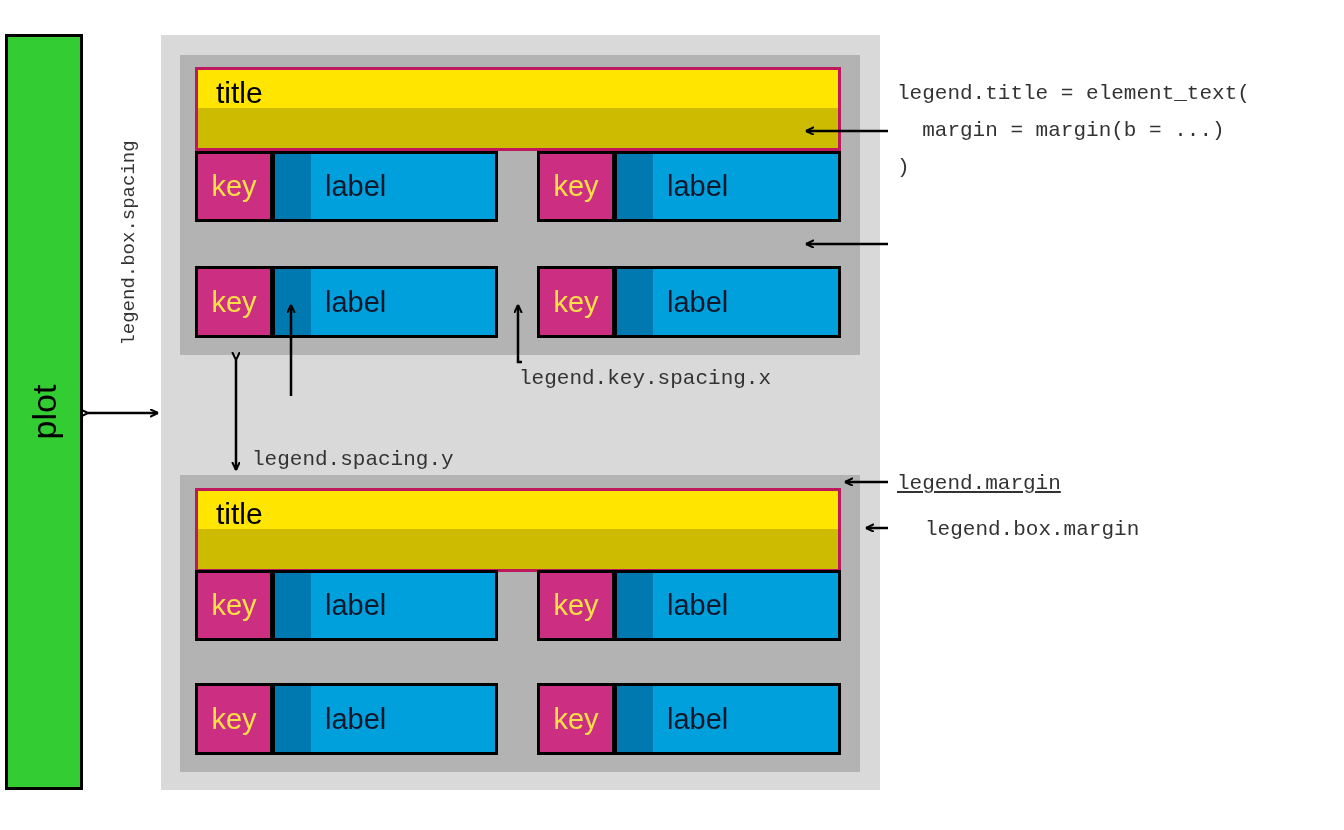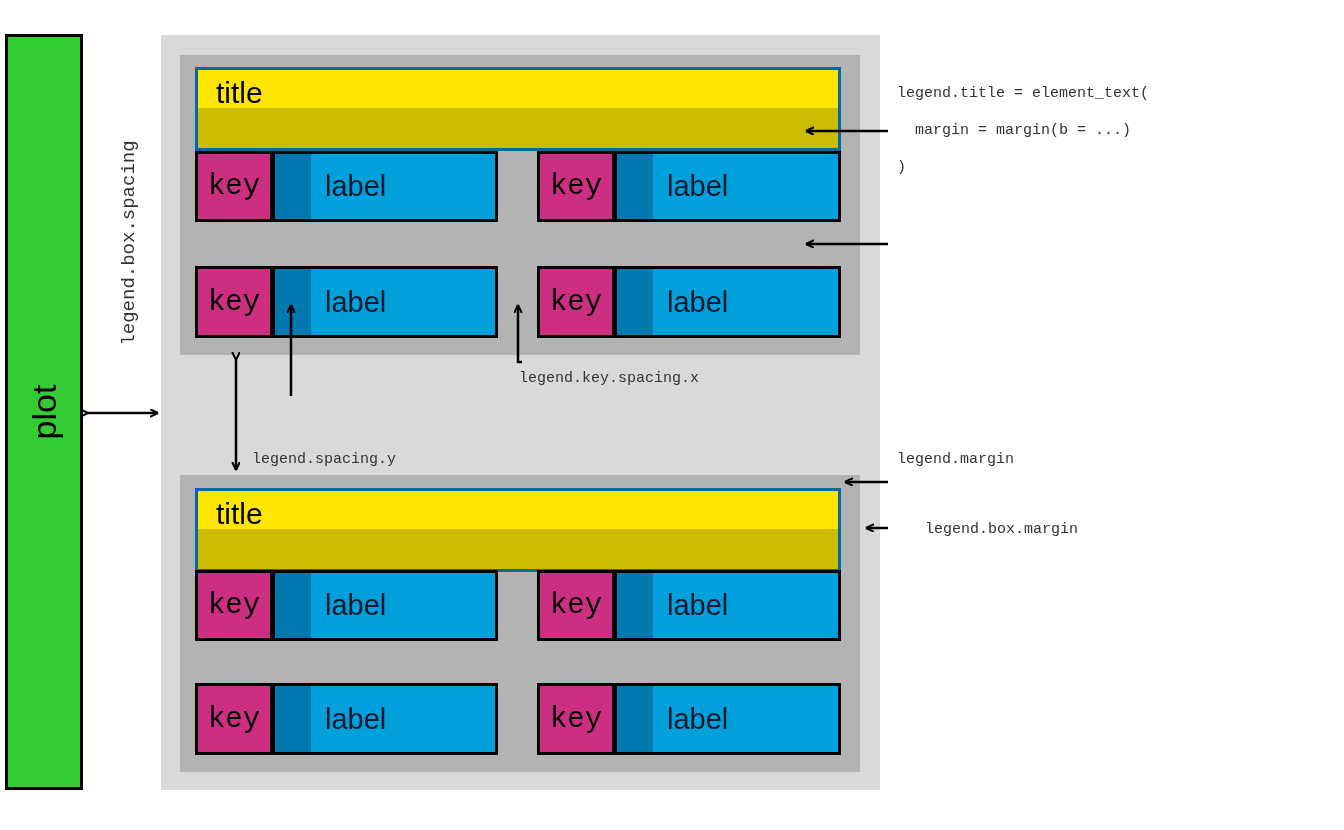--- a/index.html
+++ b/index.html
@@ -39,48 +39,48 @@
     background:#d9d9d9;
   }
   
   .box-margin{
     background:#b3b3b3;
   }
   .box-margin.one{left:180px;top:55px;width:680px;height:300px;}
   .box-margin.two{left:180px;top:475px;width:680px;height:297px;}
 
   
-  .title-block{border:3px solid #0369a1;}
+  .title-block{border:3px solid #be185d;}
   .title-top{background:#ffe500;width:100%;}
   .title-bot{background:#ccbb00;width:100%;}
   .title-text{
     position:absolute;left:18px;top:6px;
     font-size:30px;color:#000;
   }
 
   
   .keybox{
     background:#cc2e82;border:3px solid #000;
     display:flex;align-items:center;justify-content:center;
   }
-  .keybox span{font-size:29px;color:#000000;font-family:Liberation Mono, monospace;}
+  .keybox span{font-size:29px;color:#fde047;}
   .labelbox{
     border:3px solid #000;background:#00a0dd;
     display:flex;align-items:stretch;
   }
   .labelbox .lmargin{background:#0079b0;flex:0 0 36px;}
   .labelbox .ltext{
     flex:1 1 auto;display:flex;align-items:center;
     padding-left:14px;font-size:29px;color:#0f172a;
   }
 
   
   .anno{
     font-family:"Liberation Mono", monospace;
-    font-size:15px;color:#333333;white-space:pre;
+    font-size:21px;color:#333333;white-space:pre;
     line-height:23px;
   }
 
   
   .overlay{position:absolute;left:0;top:0;width:1344px;height:830px;pointer-events:none;}
 </style>
 </head>
 <body>
 
 <div class="stage">
@@ -174,21 +174,21 @@
   <div class="abs anno" style="left:897px;top:82px;">legend.title = element_text(</div>
   <div class="abs anno" style="left:897px;top:119px;">  margin = margin(b = ...)</div>
   <div class="abs anno" style="left:897px;top:156px;">)</div>
 
 
   <div class="abs anno" style="left:519px;top:367px;">legend.key.spacing.x</div>
 
 
   <div class="abs anno" style="left:252px;top:439px;margin-top:9px;">legend.spacing.y</div>
 
-  <div class="abs anno" style="left:897px;top:448px;">legend.margin</div>
+  <div class="abs anno" style="left:897px;top:472px;text-decoration:underline;">legend.margin</div>
   <div class="abs anno" style="left:925px;top:518px;">legend.box.margin</div>
 
   <svg class="overlay" viewBox="0 0 1344 830">
     <defs>
       <marker id="ah" markerWidth="10" markerHeight="10" refX="8" refY="4.2" orient="auto" markerUnits="userSpaceOnUse">
         <path d="M8,4.2 L0,0.4 M8,4.2 L0,8" stroke="#000" stroke-width="2" fill="none"></path>
       </marker>
     </defs>
 
     <g stroke="#000" stroke-width="2.5" fill="none">

